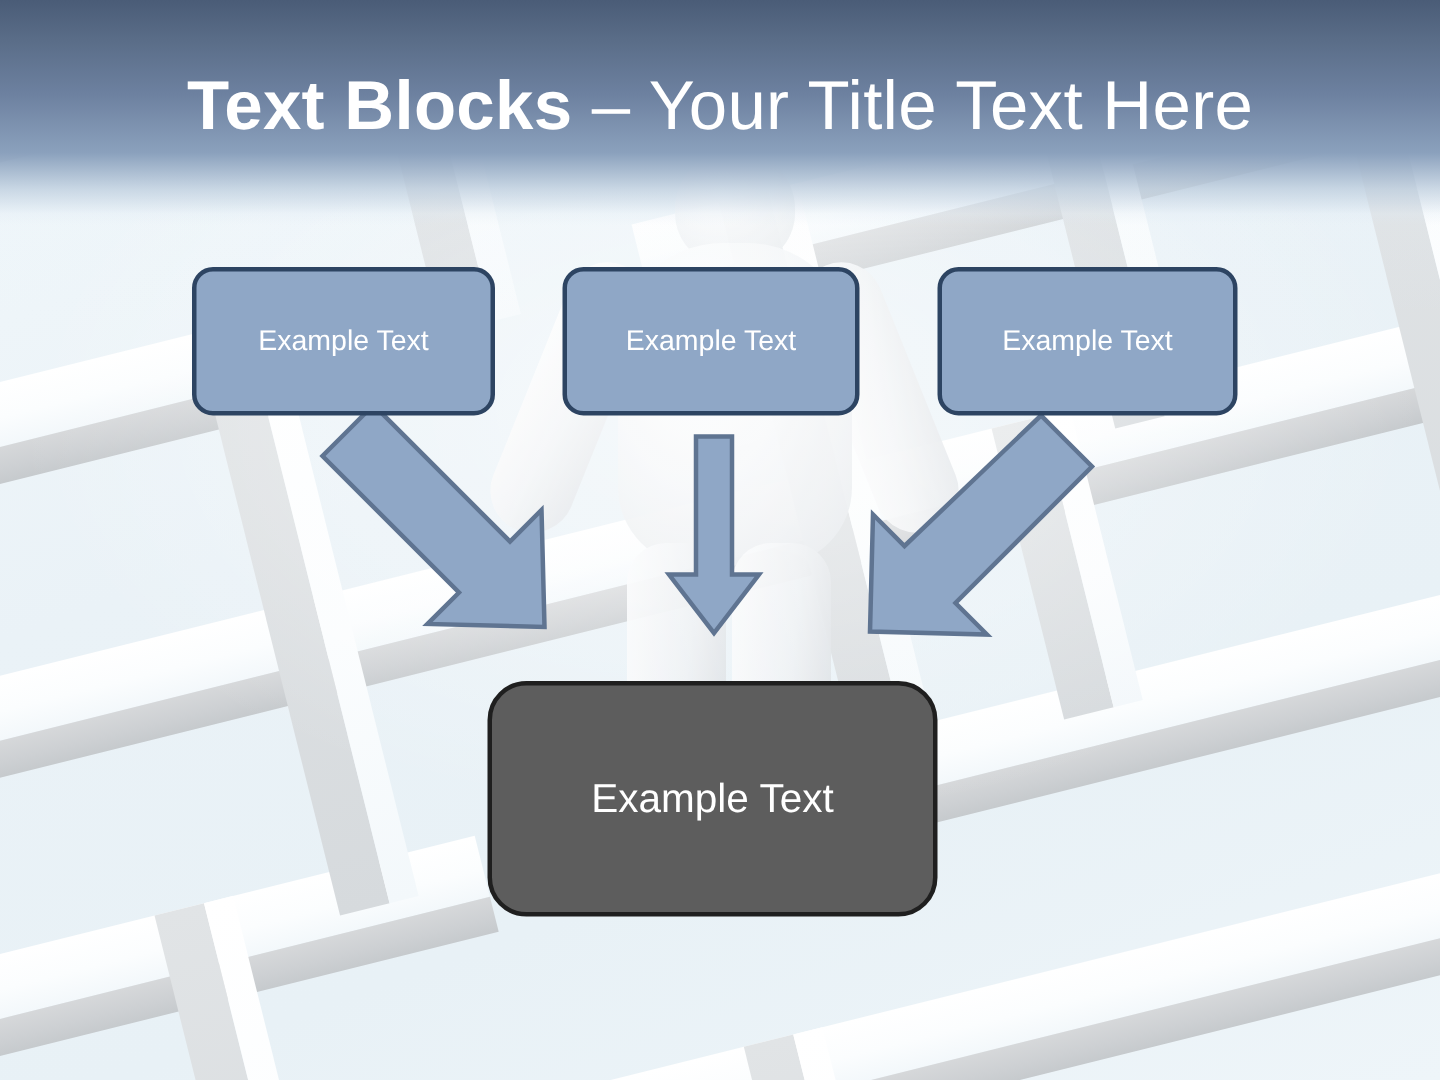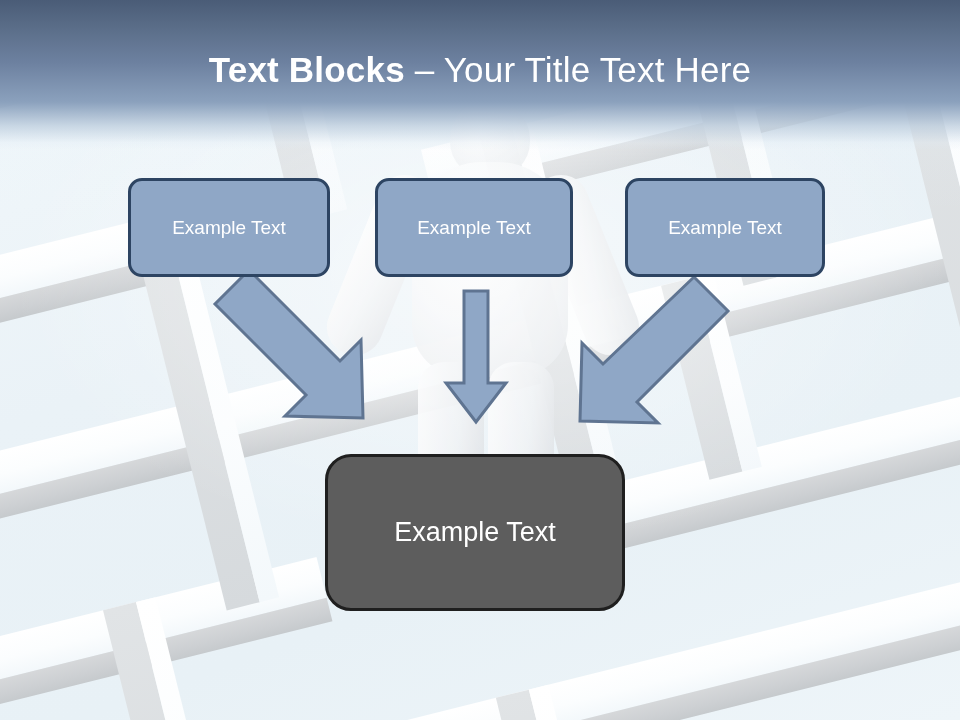--- a/index.html
+++ b/index.html
@@ -118,21 +118,21 @@
         rgba(222,233,243,.25) 95%,
         rgba(255,255,255,0) 100%);
     pointer-events: none;
   }
   .title-text {
     position: absolute;
     left: 0; top: 48px;
     width: 960px;
     text-align: center;
     color: #ffffff;
-    font-size: 35px;
+    font-size: 46px;
     line-height: 44px;
     letter-spacing: .2px;
     white-space: nowrap;
   }
   .title-text .bold { font-weight: bold; }
   .title-text .light { font-weight: normal; }
 
   
   .box {
     position: absolute;

